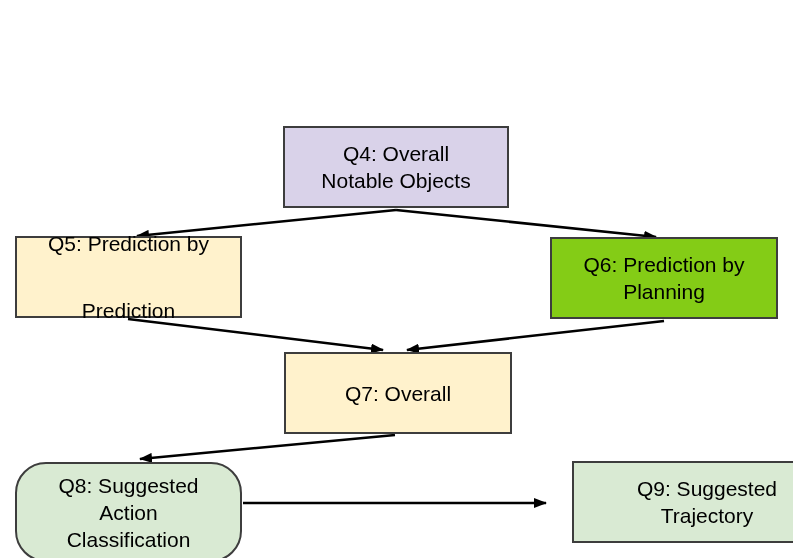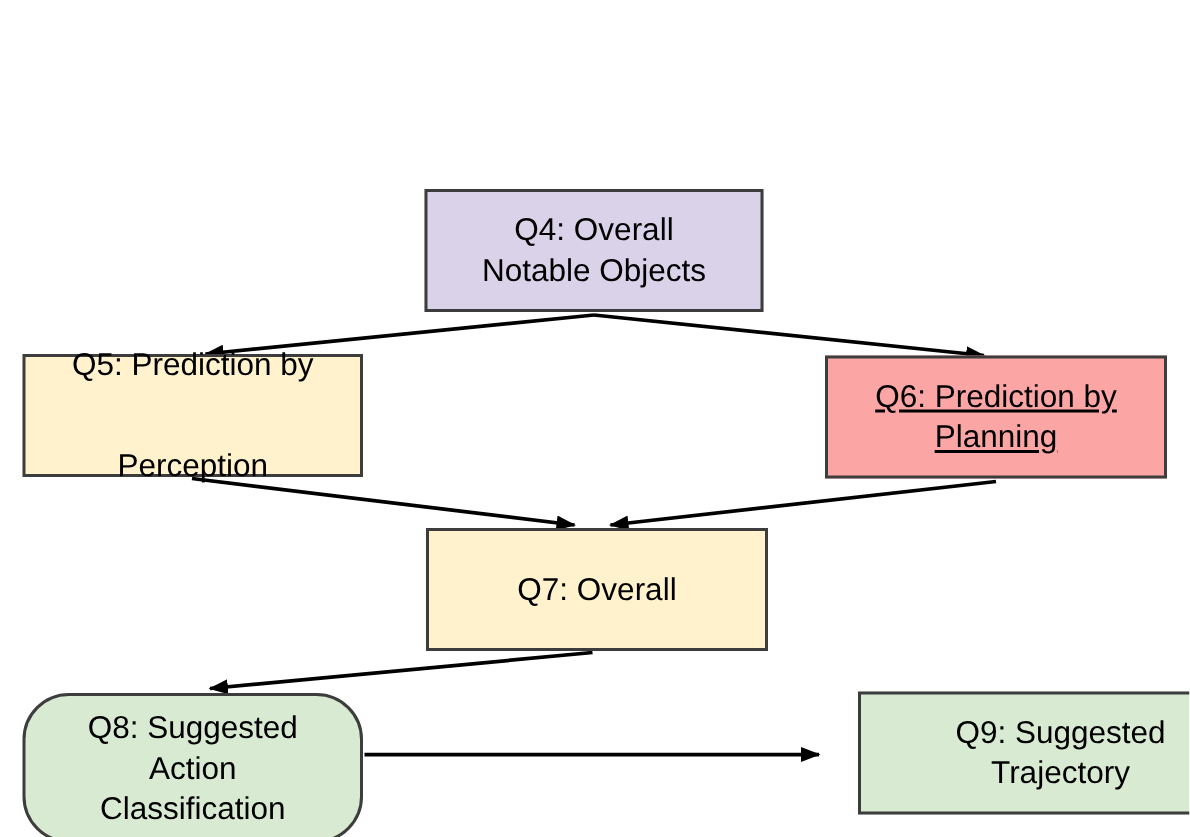--- a/index.html
+++ b/index.html
@@ -64,24 +64,24 @@
     <line x1="243" y1="503" x2="546" y2="503" stroke="#000000" stroke-width="2.5" marker-end="url(#arrowhead)"></line>
   </svg>
 
   <div class="node" id="node-q4" style="background-color: rgb(217, 210, 233); align-items: center;">
     <span>Q4: Overall</span>
     <span>Notable Objects</span>
   </div>
 
   <div class="node" id="node-q5" style="background-color: rgb(255, 242, 204); gap: 40px;">
     <span>Q5: Prediction by</span>
-    <span>Perception</span>
+    <span>Prediction</span>
   </div>
 
-  <div class="node" id="node-q6" style="background-color: #fca5a5; text-decoration: underline;">
+  <div class="node" id="node-q6" style="background-color: #84cc16;">
     <span>Q6: Prediction by</span>
     <span>Planning</span>
   </div>
 
   <div class="node" id="node-q7" style="background-color: rgb(255, 242, 204);">
     <span>Q7: Overall</span>
   </div>
 
   <div class="node" id="node-q8" style="background-color: rgb(217, 234, 211);">
     <span>Q8: Suggested</span>

